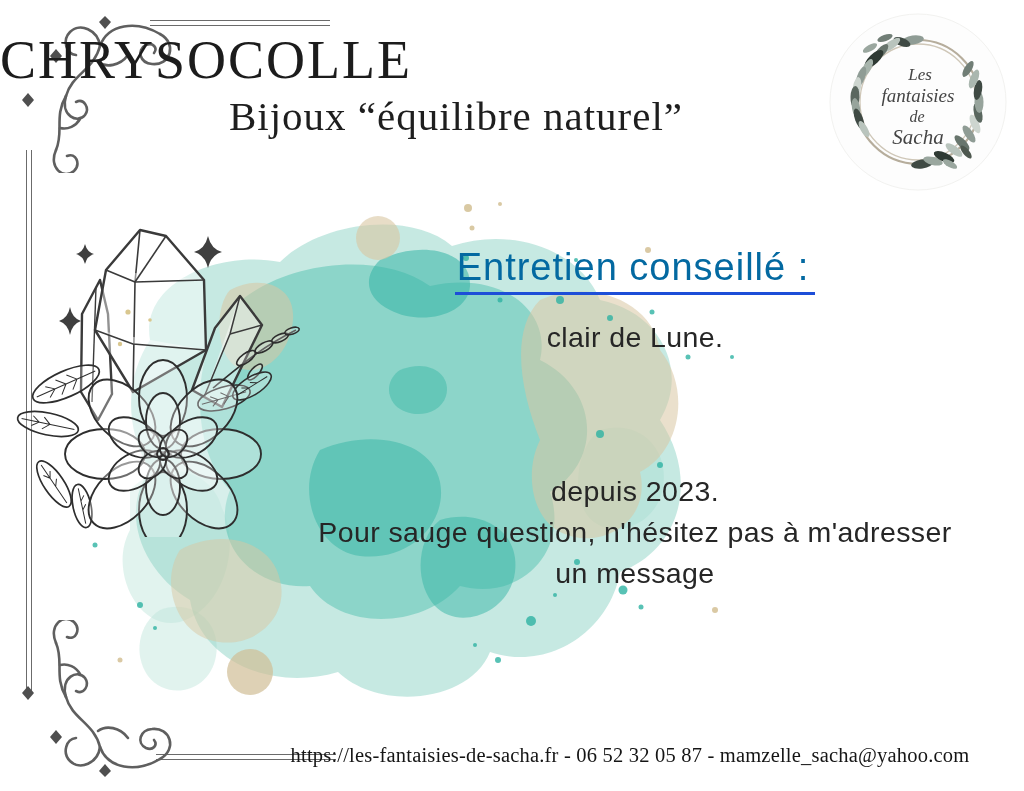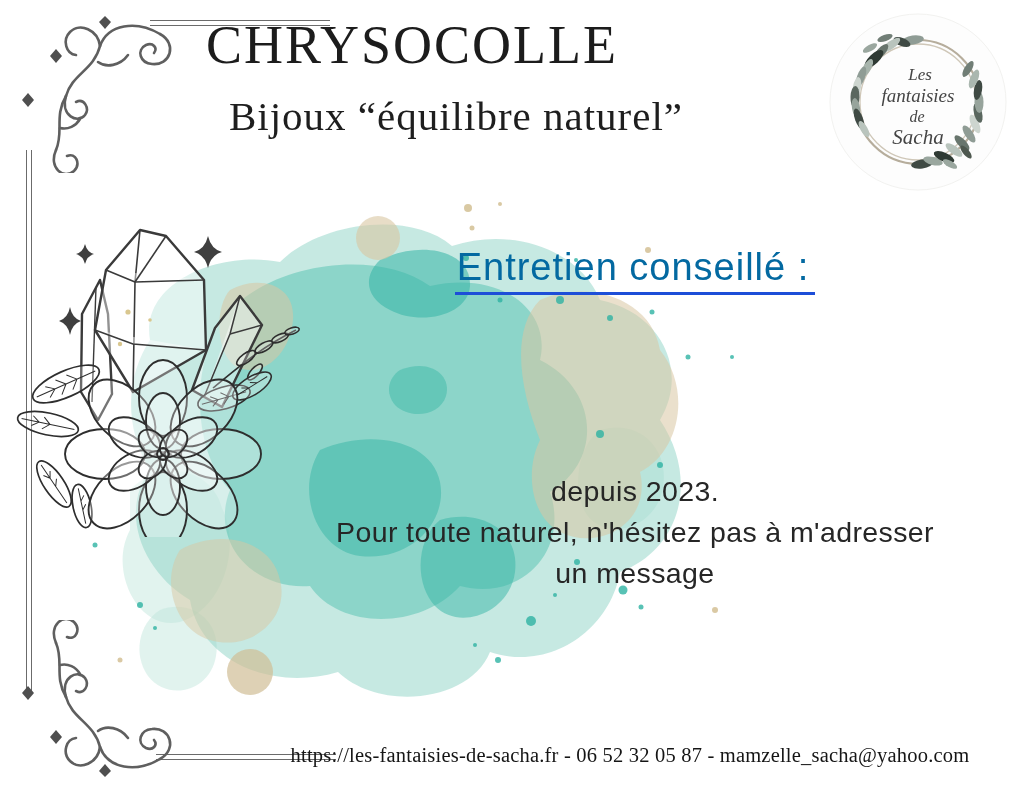--- a/index.html
+++ b/index.html
@@ -8,22 +8,21 @@
     position: relative;
     background: #ffffff;
     overflow: hidden;
     font-family: "Liberation Sans", sans-serif;
     color: #232323;
   }
   .abs { position: absolute; }
 
   
   .title {
-    left: 0; top: 14px; width: 824px;
-    text-align: center;
+    left: 0; top: 29px; width: 824px;
     font-family: "Liberation Serif", serif;
     font-size: 54px; font-weight: 400;
     letter-spacing: 2px; color: #1c1c1c;
   }
   .subtitle {
     left: 0; top: 92px; width: 912px;
     text-align: center;
     font-family: "Liberation Serif", serif;
     font-size: 41px; font-weight: 400;
     letter-spacing: 1px; color: #1e1e1e;
@@ -428,21 +427,22 @@
       <text x="90" y="132" font-size="21">Sacha</text>
     </g>
   </svg>
 </div>
 
 <div class="abs care-heading">
   <span>Entretien conseillé :</span>
 </div>
 
 <div class="abs para para-1">
+  <div>clair de Lune.</div>
 </div>
 
 <div class="abs para para-2">
   <div>depuis 2023.</div>
-  <div>Pour toute naturel, n'hésitez pas à m'adresser</div>
+  <div>Pour sauge question, n'hésitez pas à m'adresser</div>
   <div>un message</div>
 </div>
 
 <div class="abs footer">https://les-fantaisies-de-sacha.fr - 06 52 32 05 87 - mamzelle_sacha@yahoo.com</div>
 
 </body></html>

